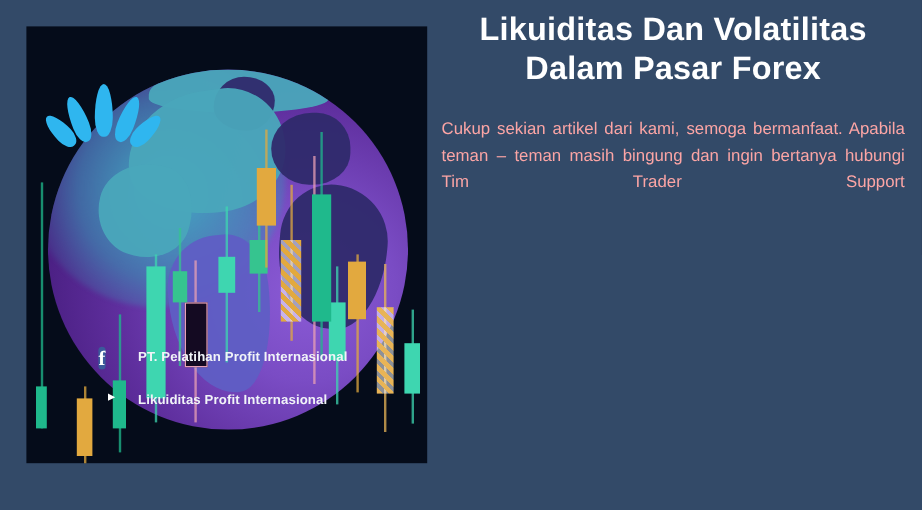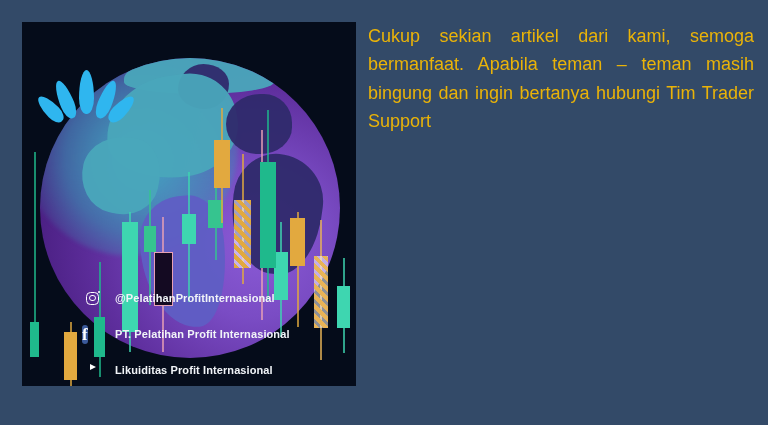--- a/index.html
+++ b/index.html
@@ -156,23 +156,23 @@
     font-size: 27px;
     line-height: 1.22;
     font-weight: bold;
     color: #ffffff;
     text-align: center;
     letter-spacing: .2px;
   }
   .body-copy {
     margin: 0;
     padding-top: 22px;
-    font-size: 18px;
+    font-size: 14px;
     line-height: 1.58;
-    color: #eab308;
+    color: #fca5a5;
     text-align: justify;
     text-align-last: justify;
   }
   .socials {
     position: absolute;
     left: 82px;
     top: 280px;
     width: 300px;
   }
   .social-row {
@@ -361,36 +361,27 @@
 
       <div class="candle g3" style="left:122px; top:168px; width:12px; height:115px;">
         <div class="wick" style="top:0; height:115px;"></div>
         <div class="body" style="top:36px; height:26px;"></div>
       </div>
     </div>
   </div>
 
   <div class="content">
 
+    <h1 class="headline">Likuiditas Dan Volatilitas Dalam Pasar Forex</h1>
 
     <p class="body-copy">Cukup sekian artikel dari kami, semoga bermanfaat. Apabila teman – teman masih bingung dan ingin bertanya hubungi Tim Trader Support</p>
   </div>
 
   <div class="socials">
 
-    <div class="social-row">
-      <span class="social-icon">
-        <span class="ig">
-          <span class="ig-sq"></span>
-          <span class="ig-lens"></span>
-          <span class="ig-dot"></span>
-        </span>
-      </span>
-      <span class="social-label">@PelatihanProfitInternasional</span>
-    </div>
 
     <div class="social-row">
       <span class="social-icon">
         <span class="fb">f</span>
       </span>
       <span class="social-label">PT. Pelatihan Profit Internasional</span>
     </div>
 
     <div class="social-row">
       <span class="social-icon">

